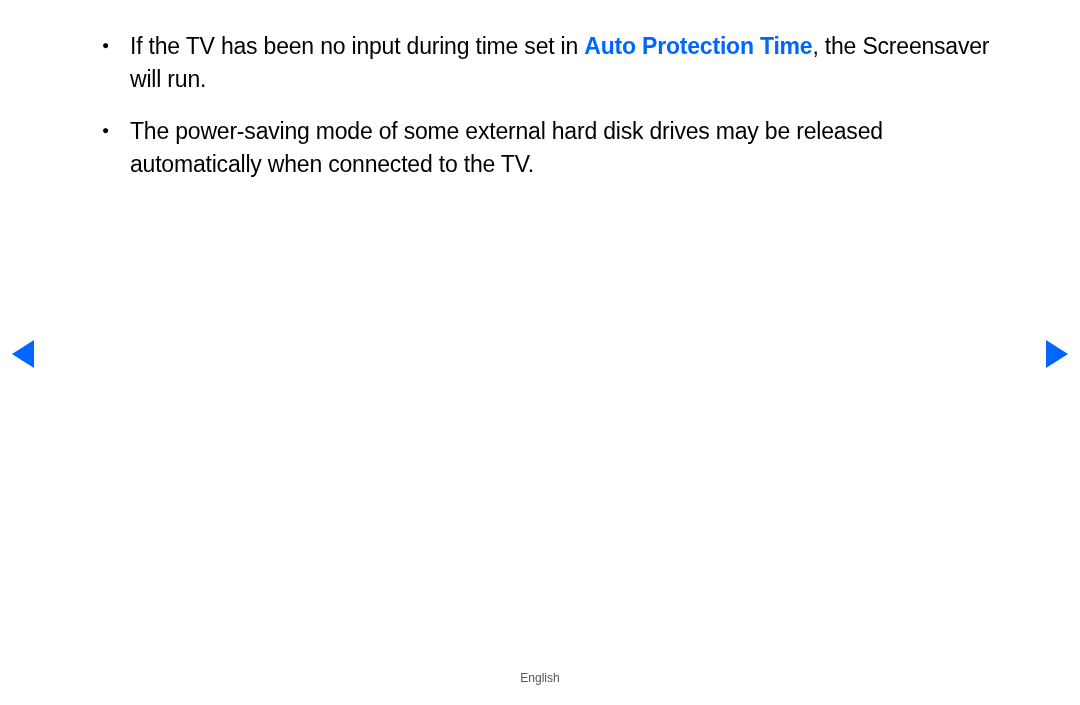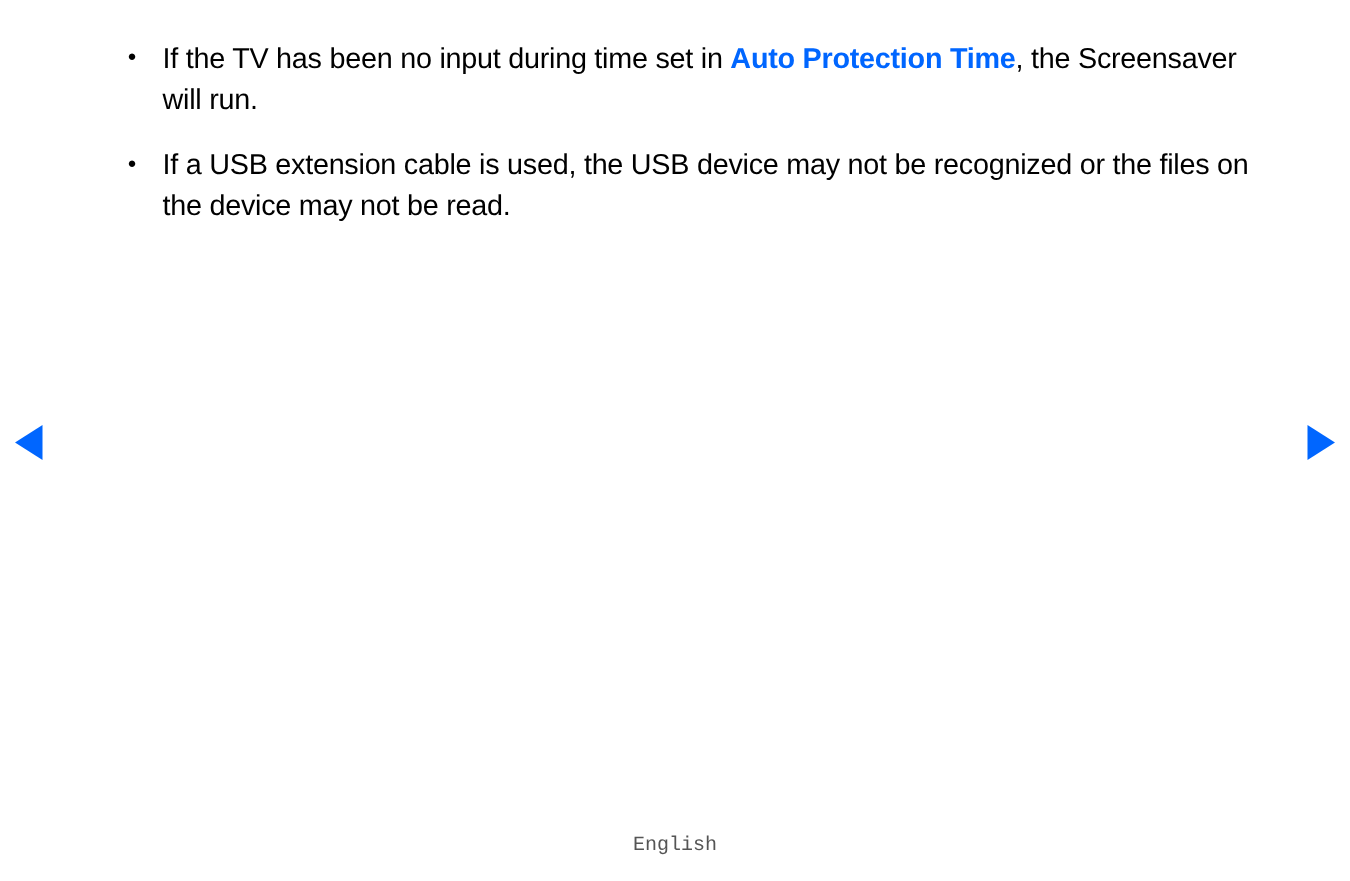--- a/index.html
+++ b/index.html
@@ -63,35 +63,34 @@
       border-bottom: 14px solid transparent;
       border-left: 22px solid #0066ff;
       cursor: pointer;
     }
     .footer {
       position: absolute;
       bottom: 20px;
       left: 0;
       right: 0;
       text-align: center;
-      font-size: 16px;
+      font-size: 12px;
       color: #555;
-      font-family: Liberation Mono, monospace;
     }
   </style>
 </head>
 <body>
 
 <div class="content">
   <ul class="bullet-list">
     <li class="bullet-item">
       <span>If the TV has been no input during time set in </span><span class="highlight">Auto Protection Time</span><span>, the Screensaver will run.</span>
     </li>
     <li class="bullet-item">
-      <span>If a USB extension cable is used, the USB device may not be recognized or the files on the device may not be read.</span>
+      <span>The power-saving mode of some external hard disk drives may be released automatically when connected to the TV.</span>
     </li>
   </ul>
 </div>
 
 <div class="nav-arrow-left"></div>
 <div class="nav-arrow-right"></div>
 
 <div class="footer">English</div>
 
 </body></html>

